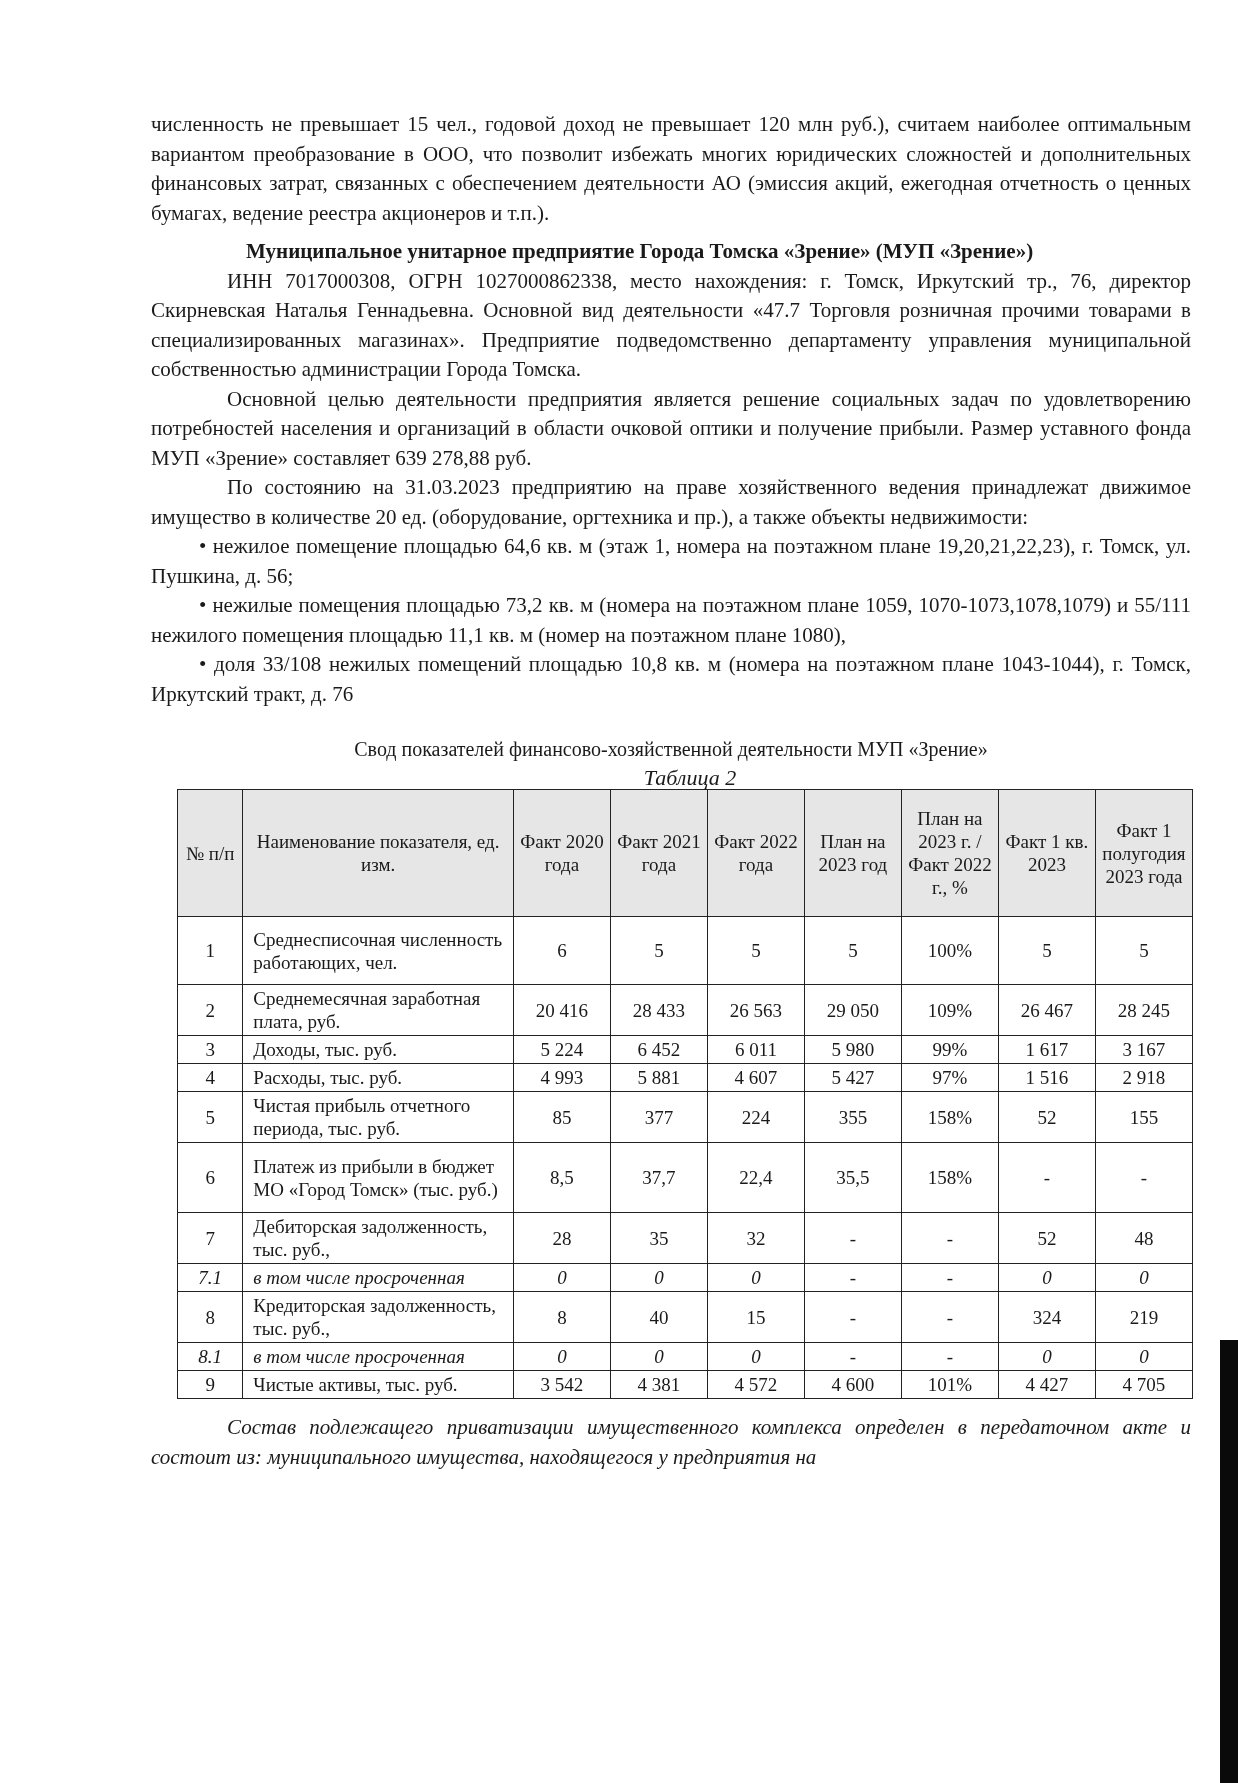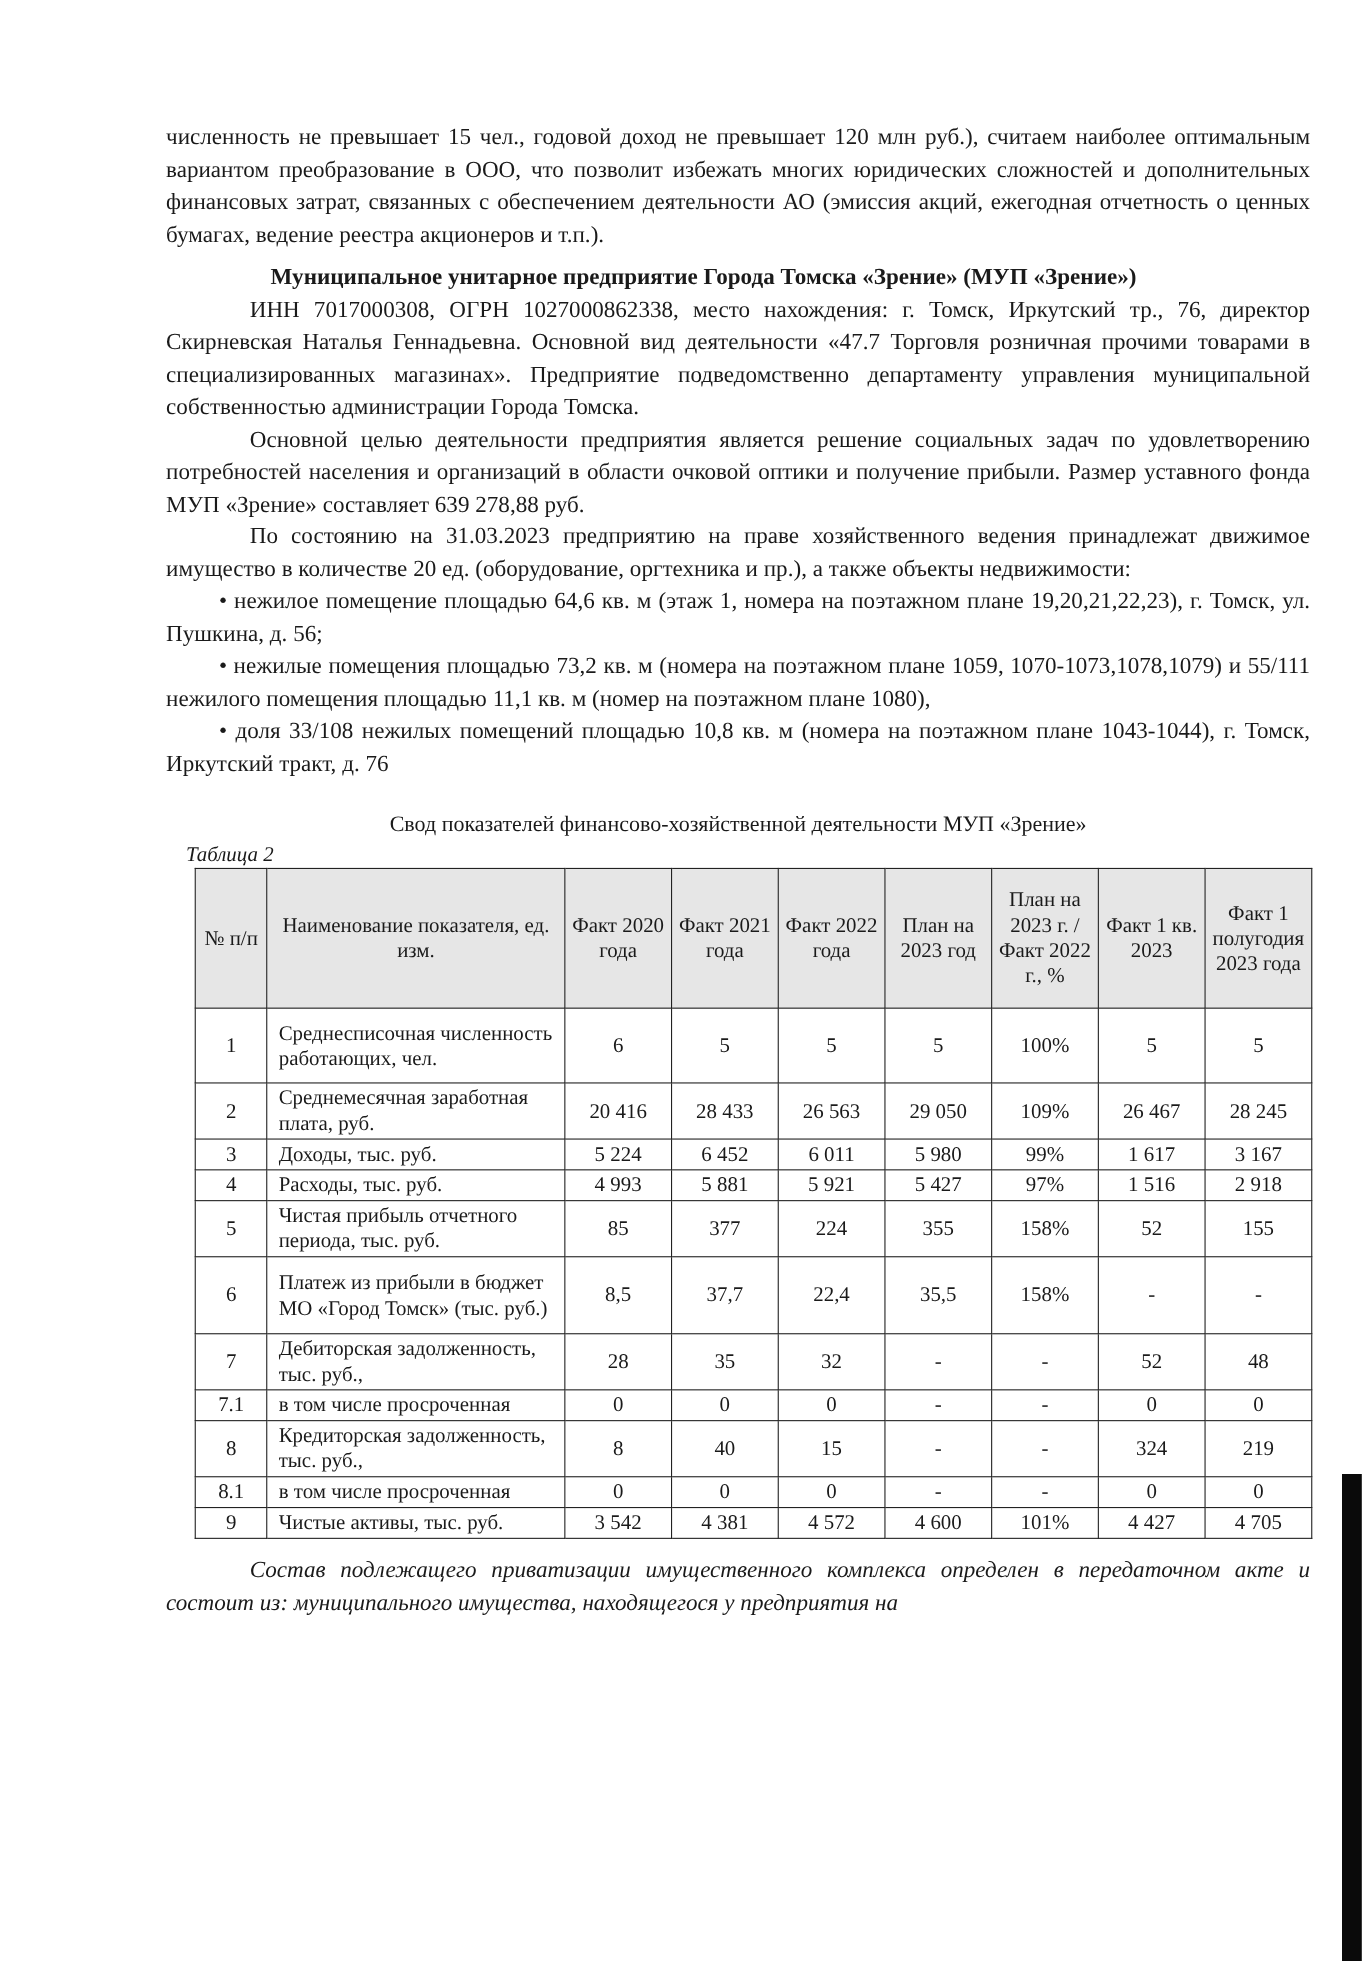--- a/index.html
+++ b/index.html
@@ -7,29 +7,29 @@
     width: 1238px; height: 1783px; position: relative; overflow: hidden;
     background: #ffffff; color: #1a1a1a;
     font-family: "Liberation Serif", serif;
   }
   .page { position: absolute; left: 151px; top: 110px; width: 1040px; }
   p { margin: 0; font-size: 21px; line-height: 29.5px; text-align: justify; }
   p.indent { text-indent: 76px; }
   p.bullet { text-indent: 48px; }
   .bold-title { font-weight: bold; text-indent: 95px; margin-top: 9px; }
   .caption { text-align: center; font-size: 20px; margin-top: 26px; line-height: 28px; }
-  .table-label { text-align: left; font-style: italic; font-size: 19px; margin-top: 4px; line-height: 22px; width: 1042px; margin-left: 18px; }
+  .table-label { text-align: center; font-style: italic; font-size: 22px; margin-top: 4px; line-height: 22px; width: 1042px; margin-left: 18px; }
   table {
     border-collapse: collapse; margin-left: 26px; width: 1016px;
     font-size: 19px; line-height: 23px;
   }
   th, td { border: 1.5px solid #222; text-align: center; vertical-align: middle; padding: 2px 4px; }
   th { background: #e6e6e6; font-weight: normal; height: 122px; }
   td.name { text-align: left; padding-left: 10px; margin-top: 24px; }
-  tr.italic td { }
+  tr.italic td { font-style: italic; }
   .c-no { width: 55px; }
   .c-name { width: 256px; }
   .c-v { width: 86px; }
   p.after { margin-top: 14px; font-style: italic; }
   .edge-black {
     position: absolute; right: 0; top: 1340px; width: 18px; height: 443px; background: #0a0a0a;
   }
 </style>
 </head>
 <body>
@@ -99,21 +99,21 @@
           <td>5 980</td>
           <td>99%</td>
           <td>1 617</td>
           <td>3 167</td>
         </tr>
         <tr style="height: 28px;">
           <td>4</td>
           <td class="name">Расходы, тыс. руб.</td>
           <td>4 993</td>
           <td>5 881</td>
-          <td>5 921</td>
+          <td>4 607</td>
           <td>5 427</td>
           <td>97%</td>
           <td>1 516</td>
           <td>2 918</td>
         </tr>
         <tr style="height: 47px;">
           <td>5</td>
           <td class="name">Чистая прибыль отчетного периода, тыс. руб.</td>
           <td>85</td>
           <td>377</td>

